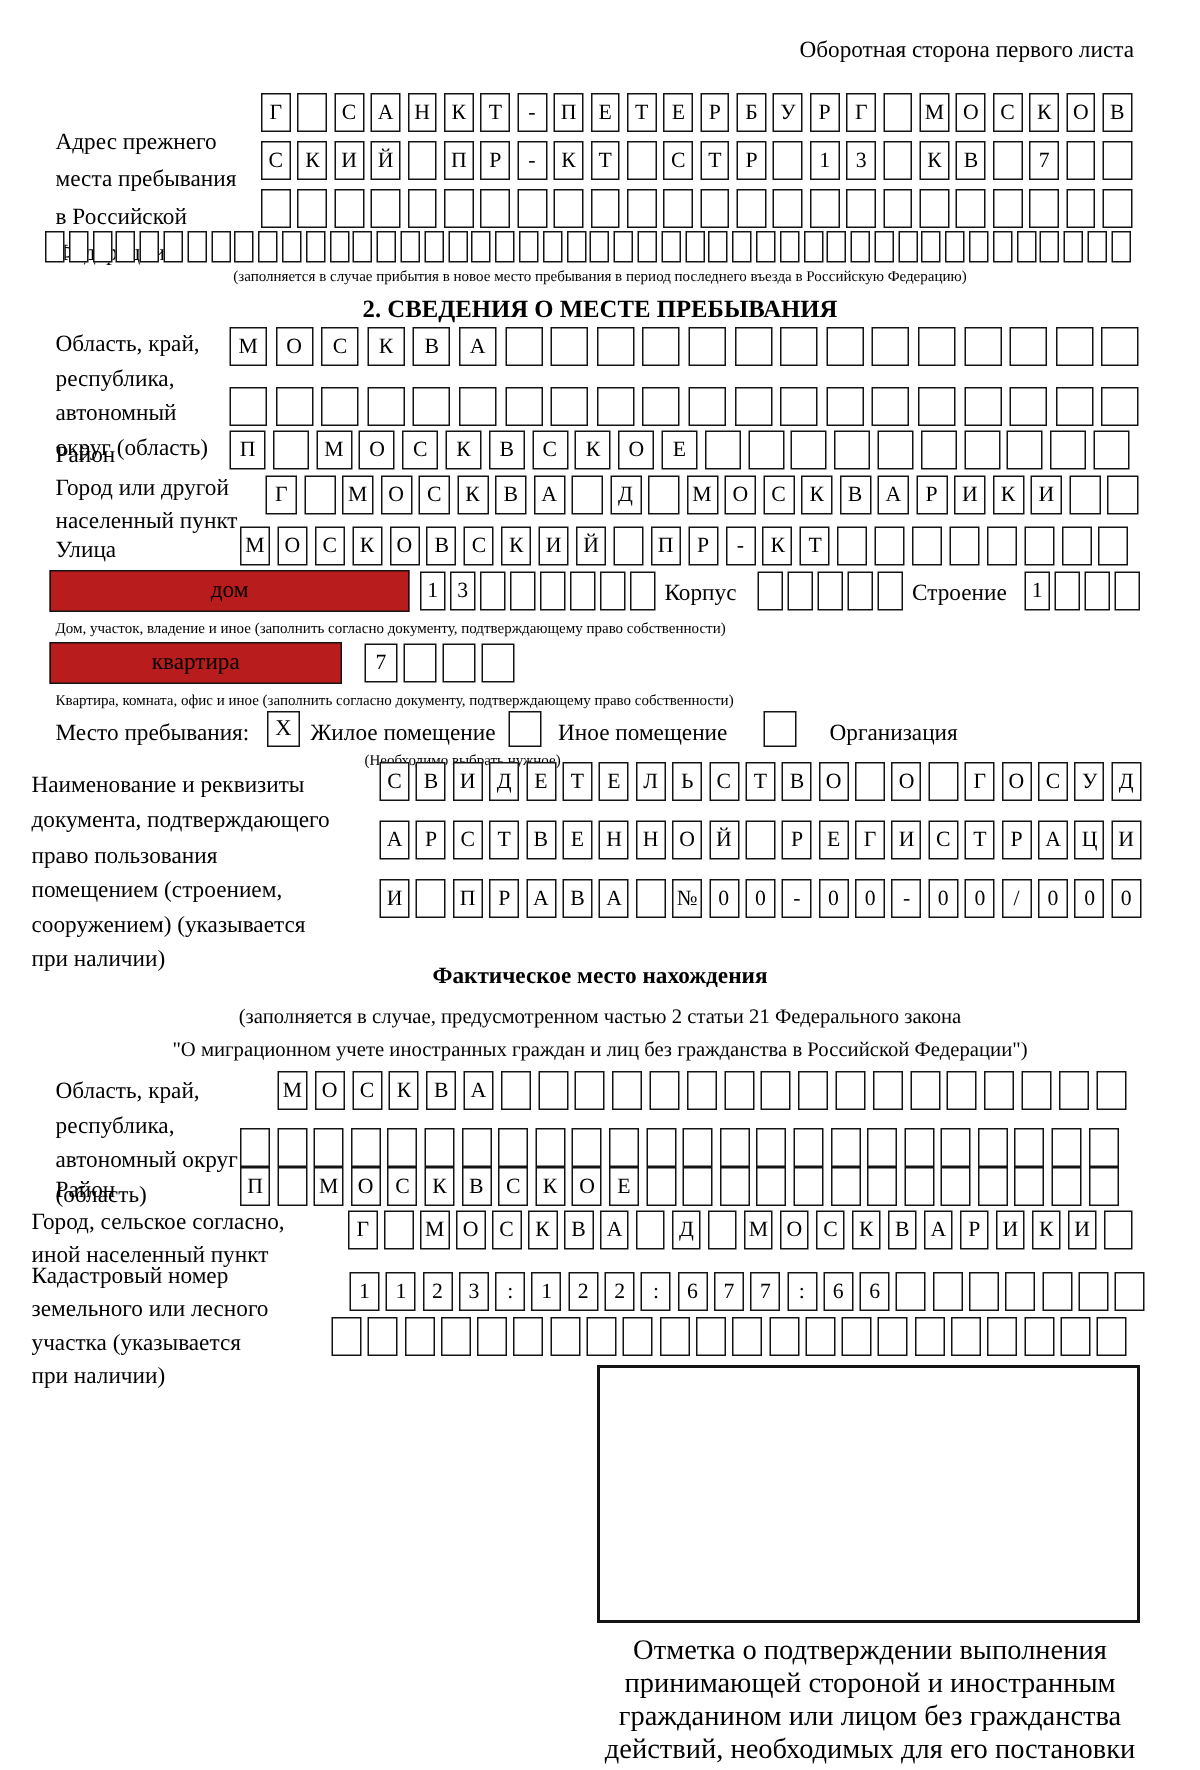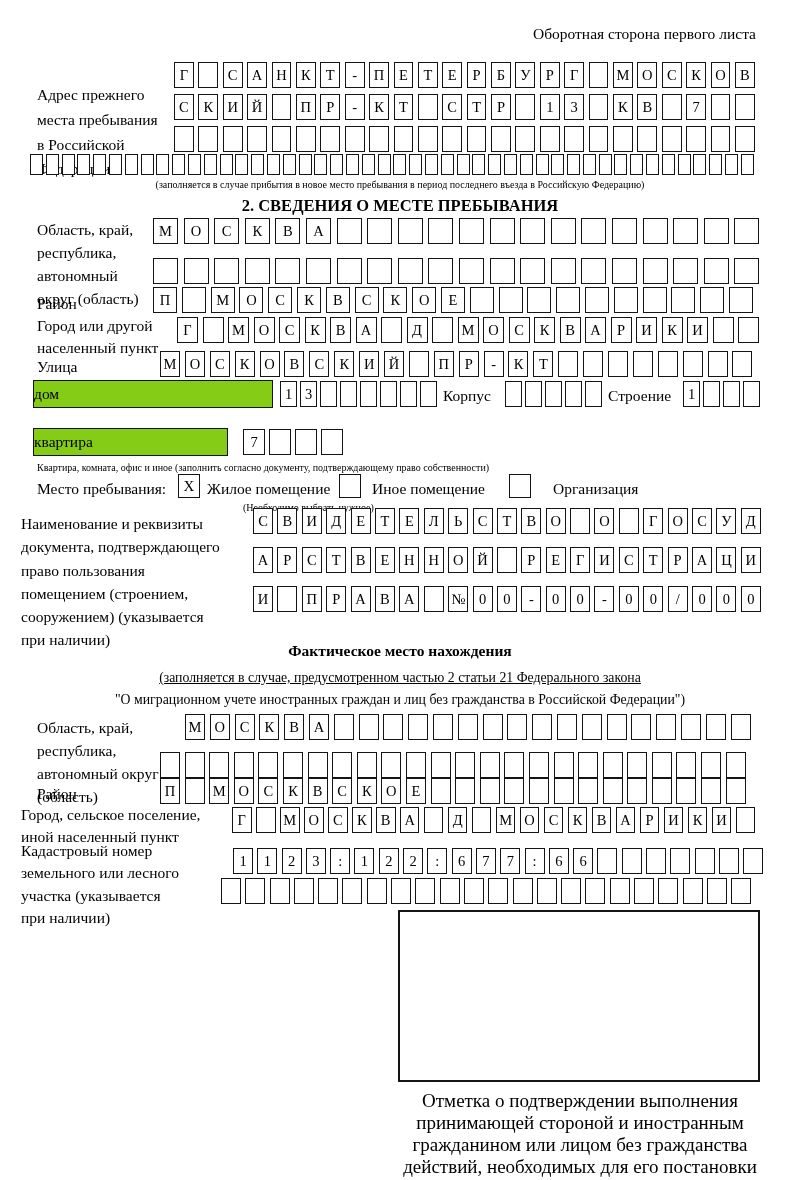--- a/index.html
+++ b/index.html
@@ -8,21 +8,21 @@
   .abs{position:absolute;}
   .lbl{font-size:15.5px;line-height:23px;white-space:nowrap;}
   .note{font-size:10px;white-space:nowrap;}
   .center{left:0;width:800px;text-align:center;}
   .bold{font-weight:bold;}
   .cbrow{display:flex;column-gap:var(--g,4px);}
   .cb{box-sizing:border-box;flex:0 0 var(--bw,20px);width:var(--bw,20px);height:var(--bh,26px);
       border:1.6px solid #141414;display:flex;align-items:center;justify-content:center;
       font-size:14.5px;line-height:1;background:#fff;}
   .bigbox{box-sizing:border-box;border:1.8px solid #141414;display:flex;align-items:center;
-      justify-content:flex-start;font-size:15.5px;background:#84cc16;}
+      justify-content:center;font-size:15.5px;background:#b91c1c;}
   .optbox{box-sizing:border-box;width:22px;height:24px;border:1.7px solid #141414;display:flex;
       align-items:center;justify-content:center;font-size:15px;background:#fff;}
   .stamp{box-sizing:border-box;border:2px solid #141414;background:#fff;}
   .wrapnote{font-size:19px;line-height:22px;text-align:center;white-space:normal;}
 </style>
 </head>
 <body>
 
 <div id="page">
 
@@ -319,20 +319,21 @@
       <span class="cb"></span>
       <span class="cb"></span>
     </div>
   <div class="abs lbl" style="left:608px;top:384px;">Строение</div>
   <div class="abs cbrow" style="left:683px;top:381px;--bw:17px;--g:3px;">
       <span class="cb">1</span>
       <span class="cb"></span>
       <span class="cb"></span>
       <span class="cb"></span>
     </div>
+  <div class="abs note" style="left:37px;top:414px;">Дом, участок, владение и иное (заполнить согласно документу, подтверждающему право собственности)</div>
 
   <div class="abs bigbox" style="left:33px;top:428px;width:195px;height:28px;">
     <span>квартира</span>
   </div>
   <div class="abs cbrow" style="left:243px;top:429px;--bw:22px;--g:4px;">
       <span class="cb">7</span>
       <span class="cb"></span>
       <span class="cb"></span>
       <span class="cb"></span>
     </div>
@@ -419,21 +420,21 @@
       <span class="cb">-</span>
       <span class="cb">0</span>
       <span class="cb">0</span>
       <span class="cb">/</span>
       <span class="cb">0</span>
       <span class="cb">0</span>
       <span class="cb">0</span>
     </div>
 
   <div class="abs bold center" style="top:642px;font-size:15.5px;">Фактическое место нахождения</div>
-  <div class="abs note center" style="top:670px;font-size:13.8px;text-decoration:underline;">(заполняется в случае, предусмотренном частью 2 статьи 21 Федерального закона</div>
+  <div class="abs note center" style="top:670px;font-size:13.8px;">(заполняется в случае, предусмотренном частью 2 статьи 21 Федерального закона</div>
   <div class="abs note center" style="top:692px;font-size:13.8px;">"О миграционном учете иностранных граждан и лиц без гражданства в Российской Федерации")</div>
 
   <div class="abs lbl" style="left:37px;top:716px;">
       <div>Область, край,</div>
       <div>республика,</div>
       <div>автономный округ</div>
       <div>(область)</div>
     </div>
   <div class="abs cbrow" style="left:185px;top:714px;--bw:20px;--g:4.8px;">
       <span class="cb">М</span>
@@ -509,21 +510,21 @@
       <span class="cb"></span>
       <span class="cb"></span>
       <span class="cb"></span>
       <span class="cb"></span>
       <span class="cb"></span>
       <span class="cb"></span>
       <span class="cb"></span>
     </div>
 
   <div class="abs lbl" style="left:21px;top:804px;line-height:22px;">
-      <div>Город, сельское поселение,</div>
+      <div>Город, сельское согласно,</div>
       <div>иной населенный пункт</div>
     </div>
   <div class="abs cbrow" style="left:232px;top:807px;--bw:19.6px;--g:4.4px;">
       <span class="cb">Г</span>
       <span class="cb"></span>
       <span class="cb">М</span>
       <span class="cb">О</span>
       <span class="cb">С</span>
       <span class="cb">К</span>
       <span class="cb">В</span>

